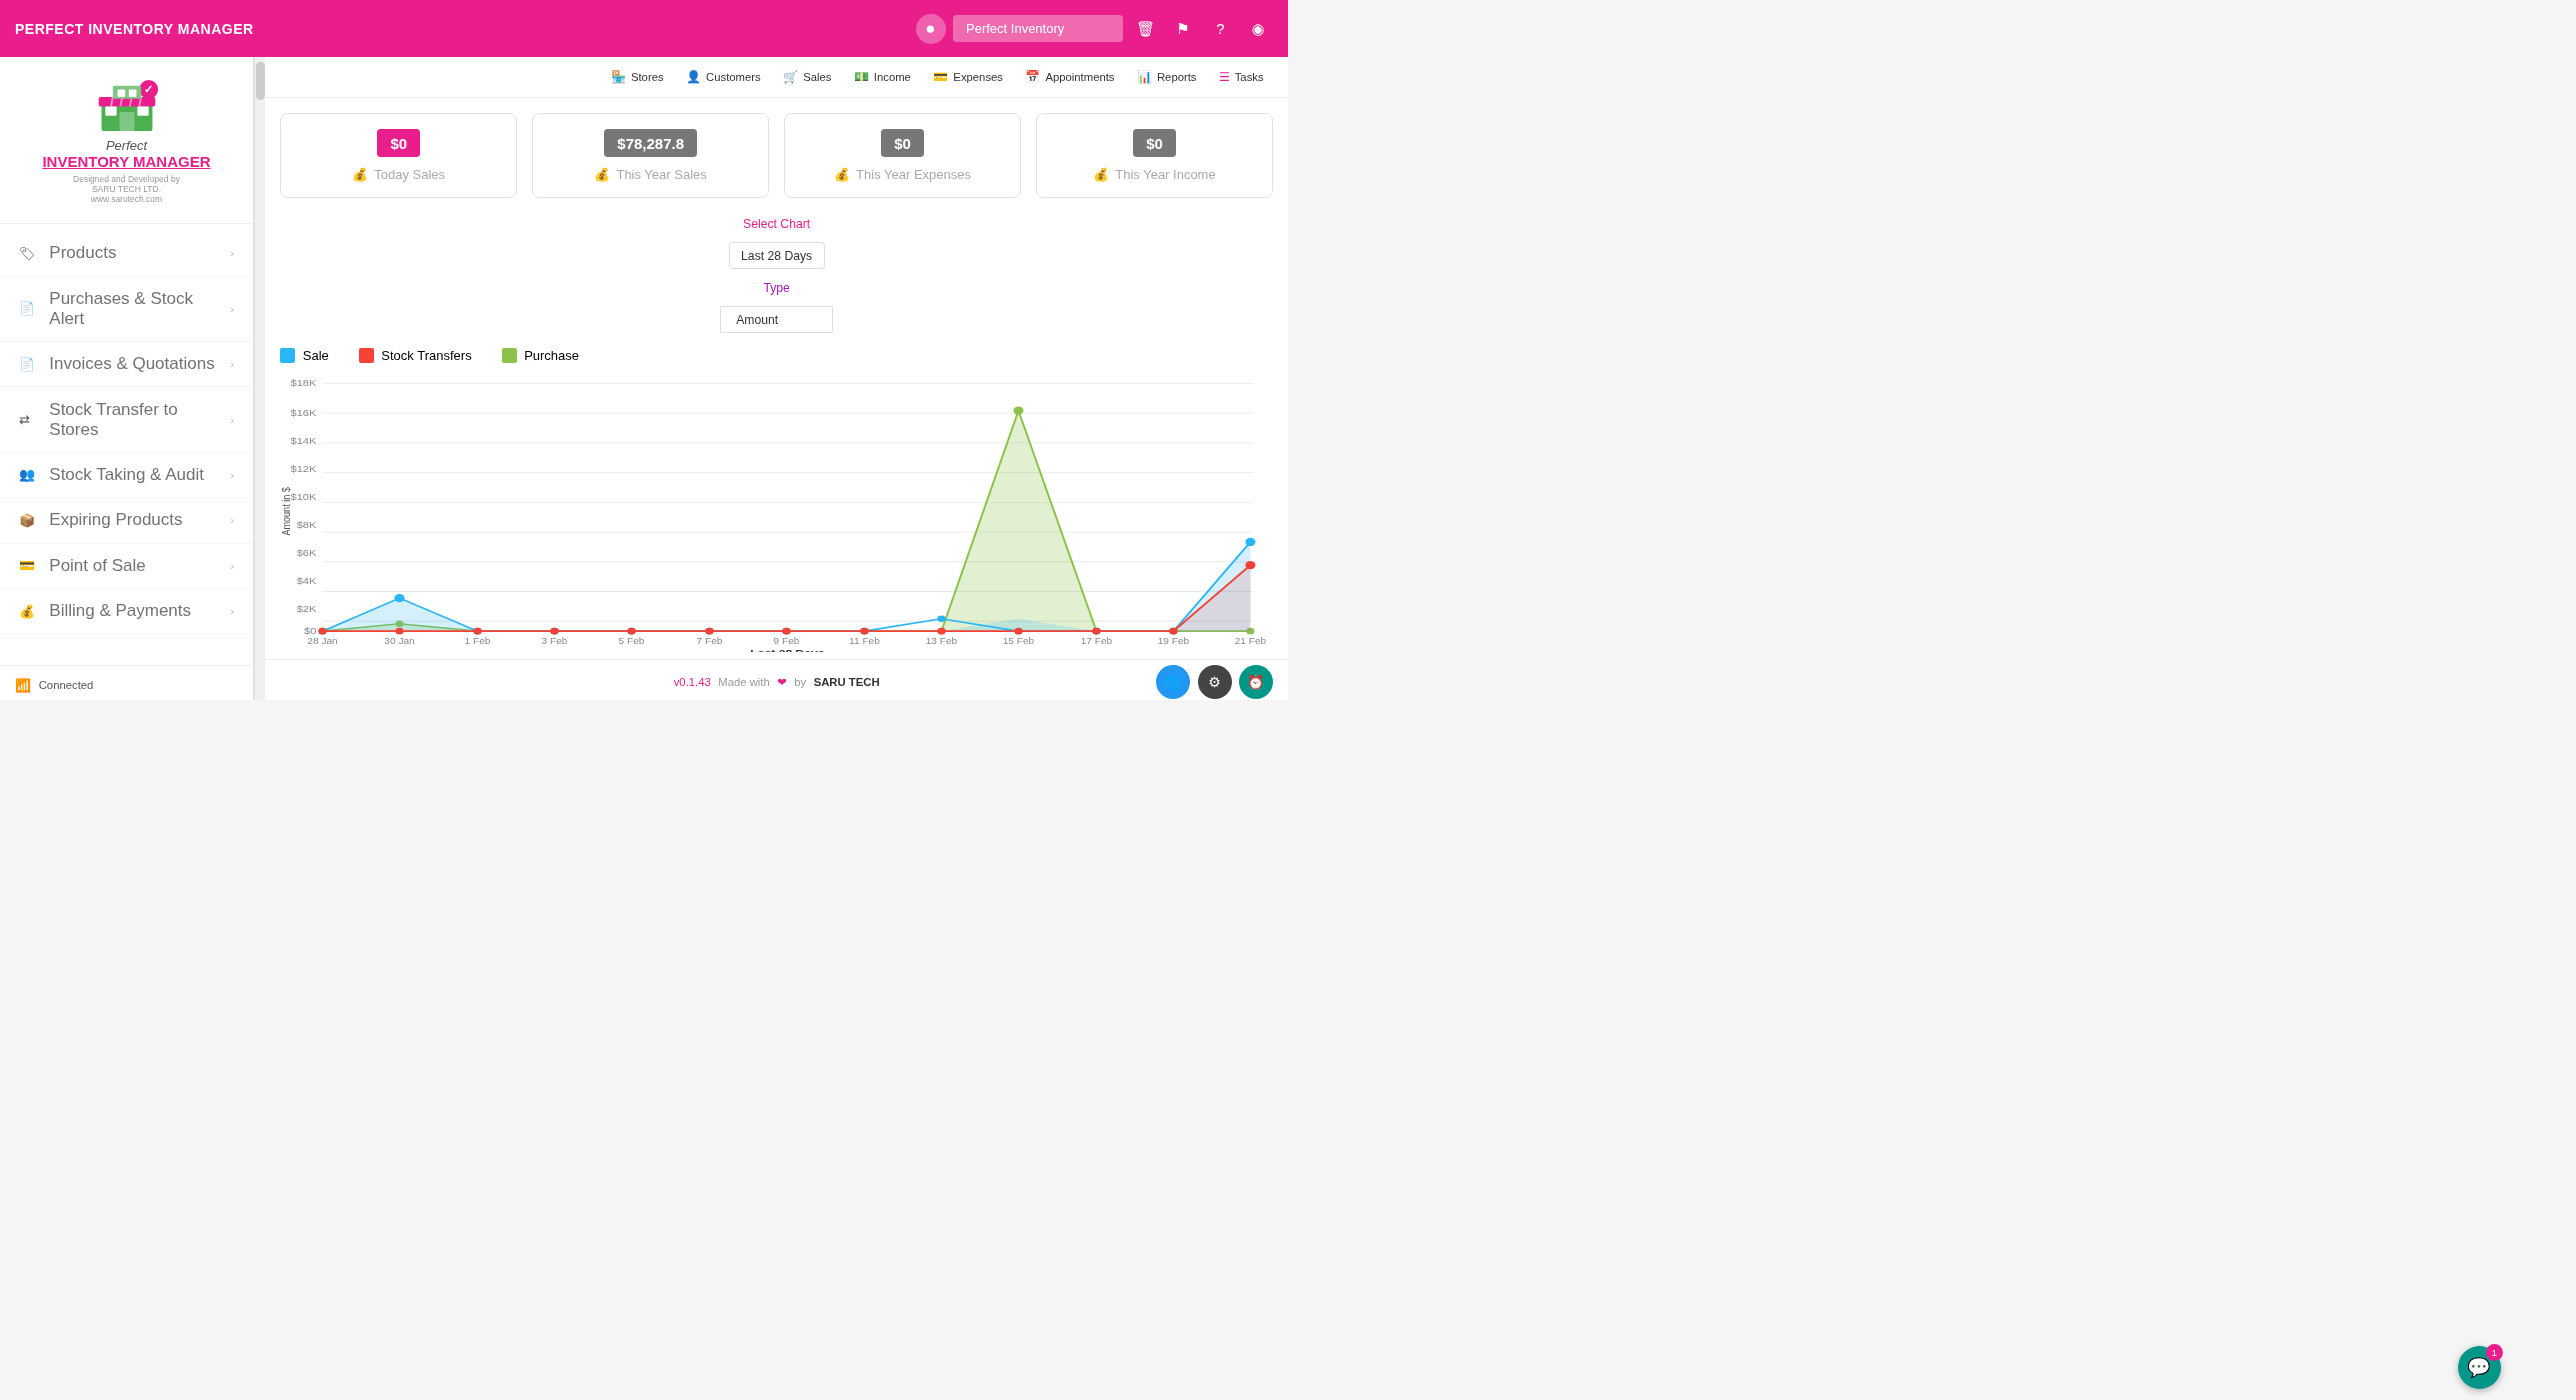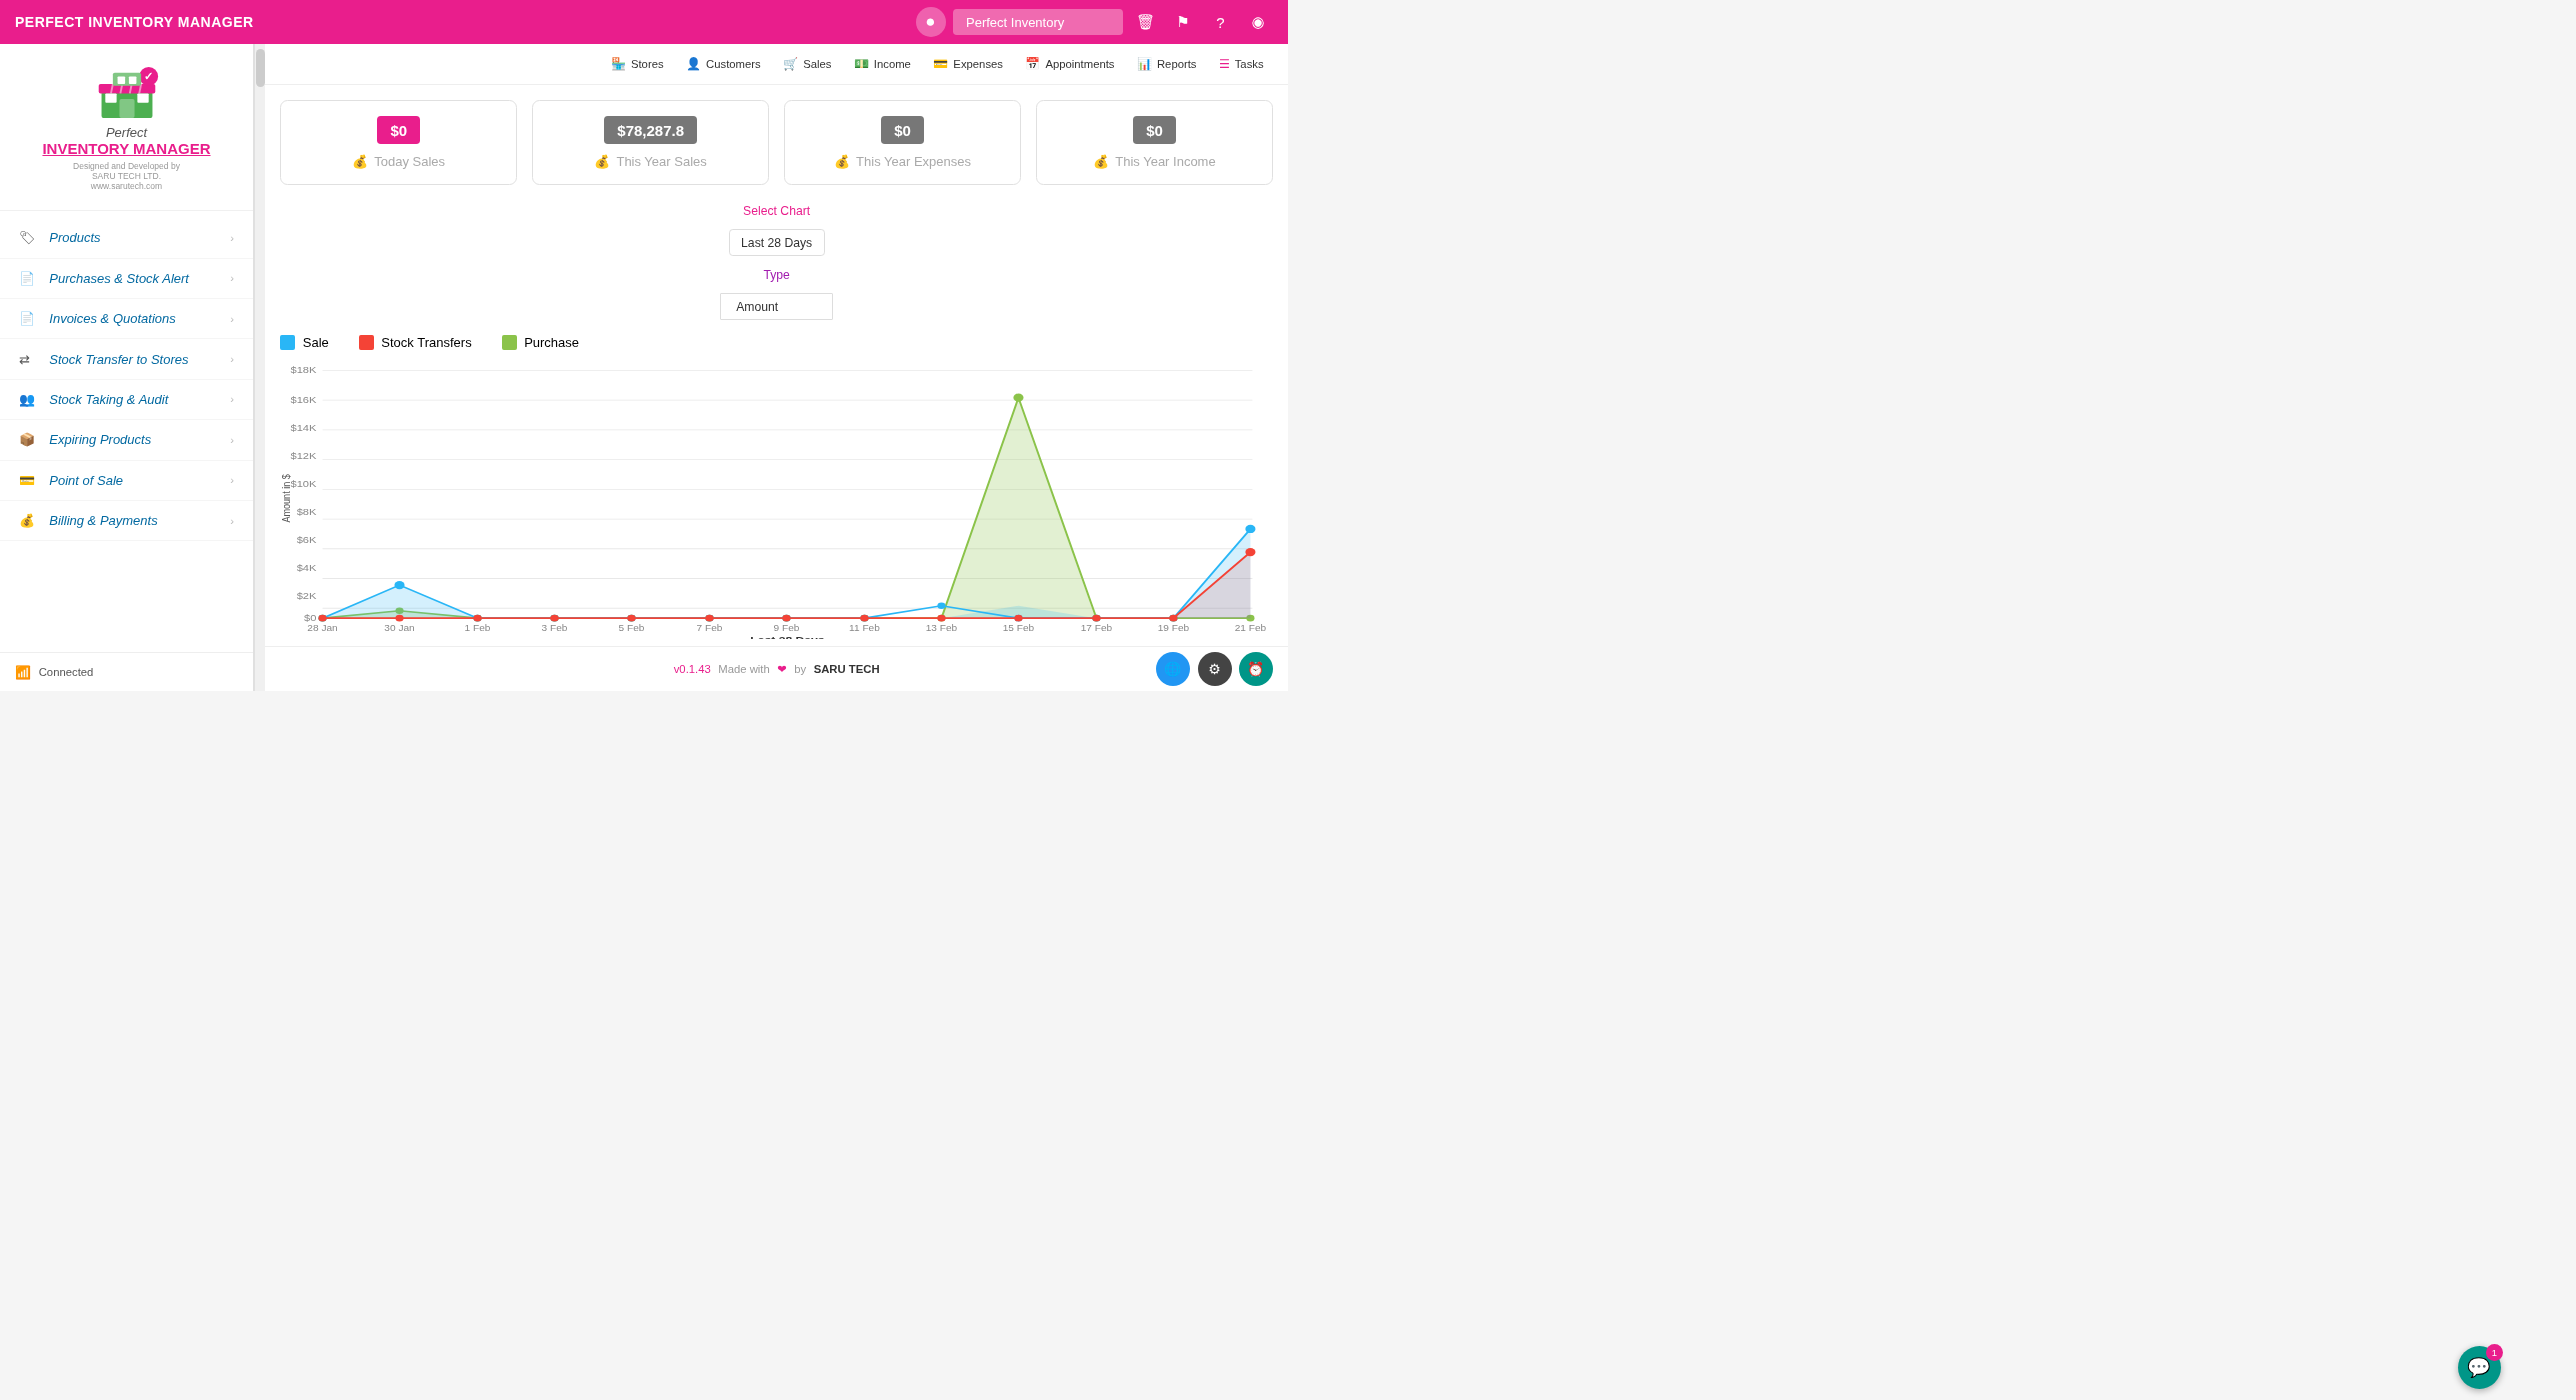--- a/index.html
+++ b/index.html
@@ -1,21 +1,21 @@
 <!DOCTYPE html>
 <html style="font-size:15px"><head>
   <meta charset="utf-8">
   <style>
     * { box-sizing: border-box; margin: 0; padding: 0; }
     body { font-family: 'Segoe UI', Arial, sans-serif; background: #f5f5f5; overflow: hidden; width: 1288px; height: 700px; }
 
     
     .header {
       background: #e91e8c;
-      height: 44px;
+      height: 57px;
       display: flex;
       align-items: center;
       padding: 12px 15px;
       position: relative;
     }
     .header-title {
       color: white;
       font-weight: 700;
       font-size: 14px;
       letter-spacing: 0.5px;
@@ -107,23 +107,22 @@
     }
     .sidebar-item-icon {
       width: 19px;
       margin-right: 11.3px;
       color: #555;
       font-size: 13px;
       flex-shrink: 0;
     }
     .sidebar-item-label {
       flex: 1;
-      font-size: 13px;
-      color: #0369a1;
-      font-style: italic;
+      font-size: 17px;
+      color: #737373;
     }
     .sidebar-item-arrow {
       color: #bbb;
       font-size: 11.3px;
     }
     .sidebar-footer {
       padding: 11.3px 15px;
       border-top: 0.9px solid #eee;
       display: flex;
       align-items: center;

